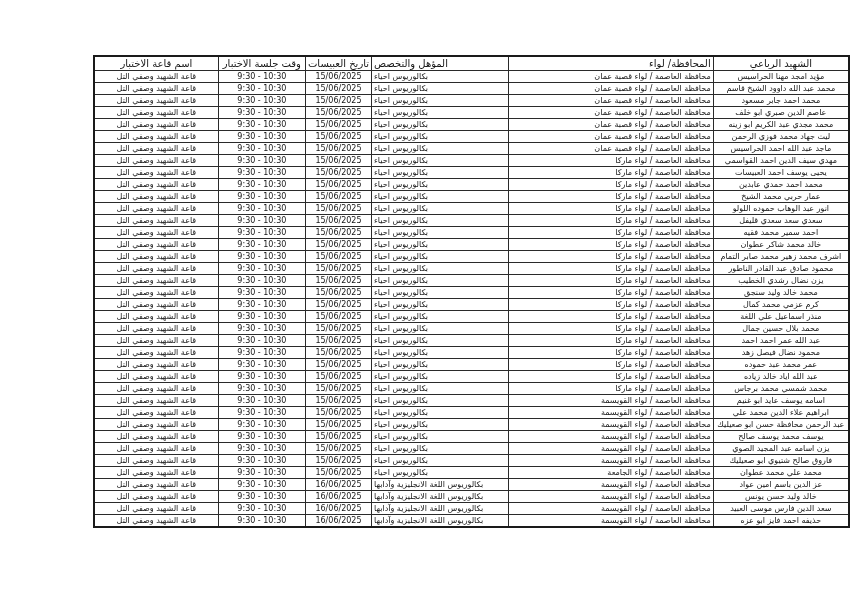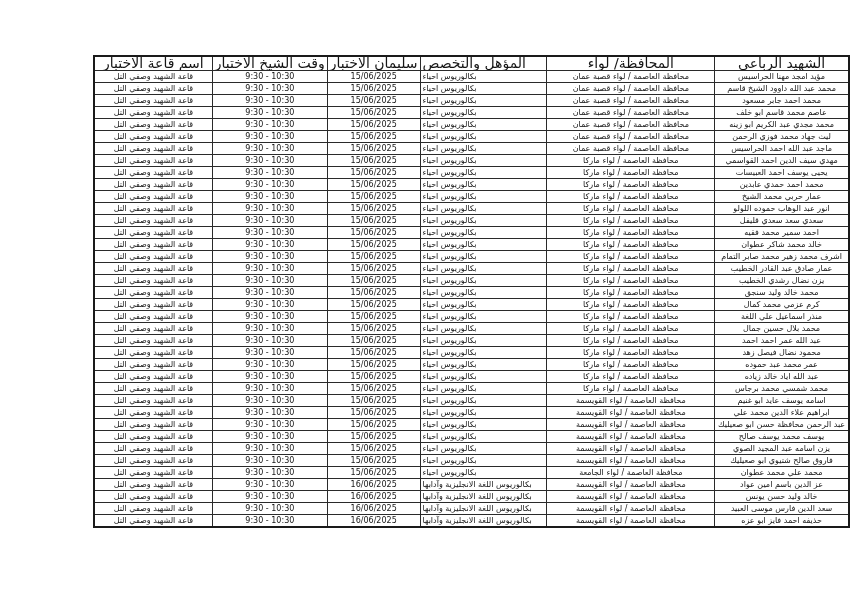--- a/index.html
+++ b/index.html
@@ -38,43 +38,43 @@
     padding:0 2px;
     text-align:center;
     vertical-align:middle;
     white-space:nowrap;
     overflow:hidden;
     font-weight:normal;
     color:#151515;
   }
   th{
     height:13px;
-    font-size:14px;
+    font-size:10px;
   }
   
   .c0{width:131px;}  
-  .c1{width:217px;}  
+  .c1{width:217px;text-align:right;}  
   .c2{width:137px; text-align:left;margin-top:40px;}  
   .c3{width:60px; direction:ltr;}     
   .c4{width:83px; direction:ltr;}     
   .c5{width:127px;}  
 </style>
 </head>
 <body>
 
 <div class="page">
   <div class="table-wrap">
     <table dir="rtl">
       <thead>
         <tr id="header-row">
             <th class="c0">الشهيد الرباعي</th>
             <th class="c1">المحافظة/ لواء</th>
             <th class="c2">المؤهل والتخصص</th>
-            <th class="c3">سليمان الاختبار</th>
-            <th class="c4">وقت الشيخ الاختبار</th>
+            <th class="c3">تاريخ العبيسات</th>
+            <th class="c4">وقت جلسة الاختبار</th>
             <th class="c5">اسم قاعة الاختبار</th>
           </tr>
       </thead>
       <tbody id="table-body">
           <tr>
             <td class="c0">مؤيد امجد مهنا الحراسيس</td>
             <td class="c1">محافظة العاصمة / لواء قصبة عمان</td>
             <td class="c2">بكالوريوس احياء</td>
             <td class="c3">15/06/2025</td>
             <td class="c4">9:30 - 10:30</td>
@@ -90,21 +90,21 @@
           </tr>
           <tr>
             <td class="c0">محمد احمد جابر مسعود</td>
             <td class="c1">محافظة العاصمة / لواء قصبة عمان</td>
             <td class="c2">بكالوريوس احياء</td>
             <td class="c3">15/06/2025</td>
             <td class="c4">9:30 - 10:30</td>
             <td class="c5">قاعة الشهيد وصفي التل</td>
           </tr>
           <tr>
-            <td class="c0">عاصم محمد قاسم ابو خلف</td>
+            <td class="c0">عاصم الدين صبري ابو خلف</td>
             <td class="c1">محافظة العاصمة / لواء قصبة عمان</td>
             <td class="c2">بكالوريوس احياء</td>
             <td class="c3">15/06/2025</td>
             <td class="c4">9:30 - 10:30</td>
             <td class="c5">قاعة الشهيد وصفي التل</td>
           </tr>
           <tr>
             <td class="c0">محمد مجدي عبد الكريم ابو زينه</td>
             <td class="c1">محافظة العاصمة / لواء قصبة عمان</td>
             <td class="c2">بكالوريوس احياء</td>
@@ -194,21 +194,21 @@
           </tr>
           <tr>
             <td class="c0">اشرف محمد زهير محمد صابر التمام</td>
             <td class="c1">محافظة العاصمة / لواء ماركا</td>
             <td class="c2">بكالوريوس احياء</td>
             <td class="c3">15/06/2025</td>
             <td class="c4">9:30 - 10:30</td>
             <td class="c5">قاعة الشهيد وصفي التل</td>
           </tr>
           <tr>
-            <td class="c0">عمار صادق عبد القادر الخطيب</td>
+            <td class="c0">محمود صادق عبد القادر الناطور</td>
             <td class="c1">محافظة العاصمة / لواء ماركا</td>
             <td class="c2">بكالوريوس احياء</td>
             <td class="c3">15/06/2025</td>
             <td class="c4">9:30 - 10:30</td>
             <td class="c5">قاعة الشهيد وصفي التل</td>
           </tr>
           <tr>
             <td class="c0">يزن نضال رشدي الخطيب</td>
             <td class="c1">محافظة العاصمة / لواء ماركا</td>
             <td class="c2">بكالوريوس احياء</td>

